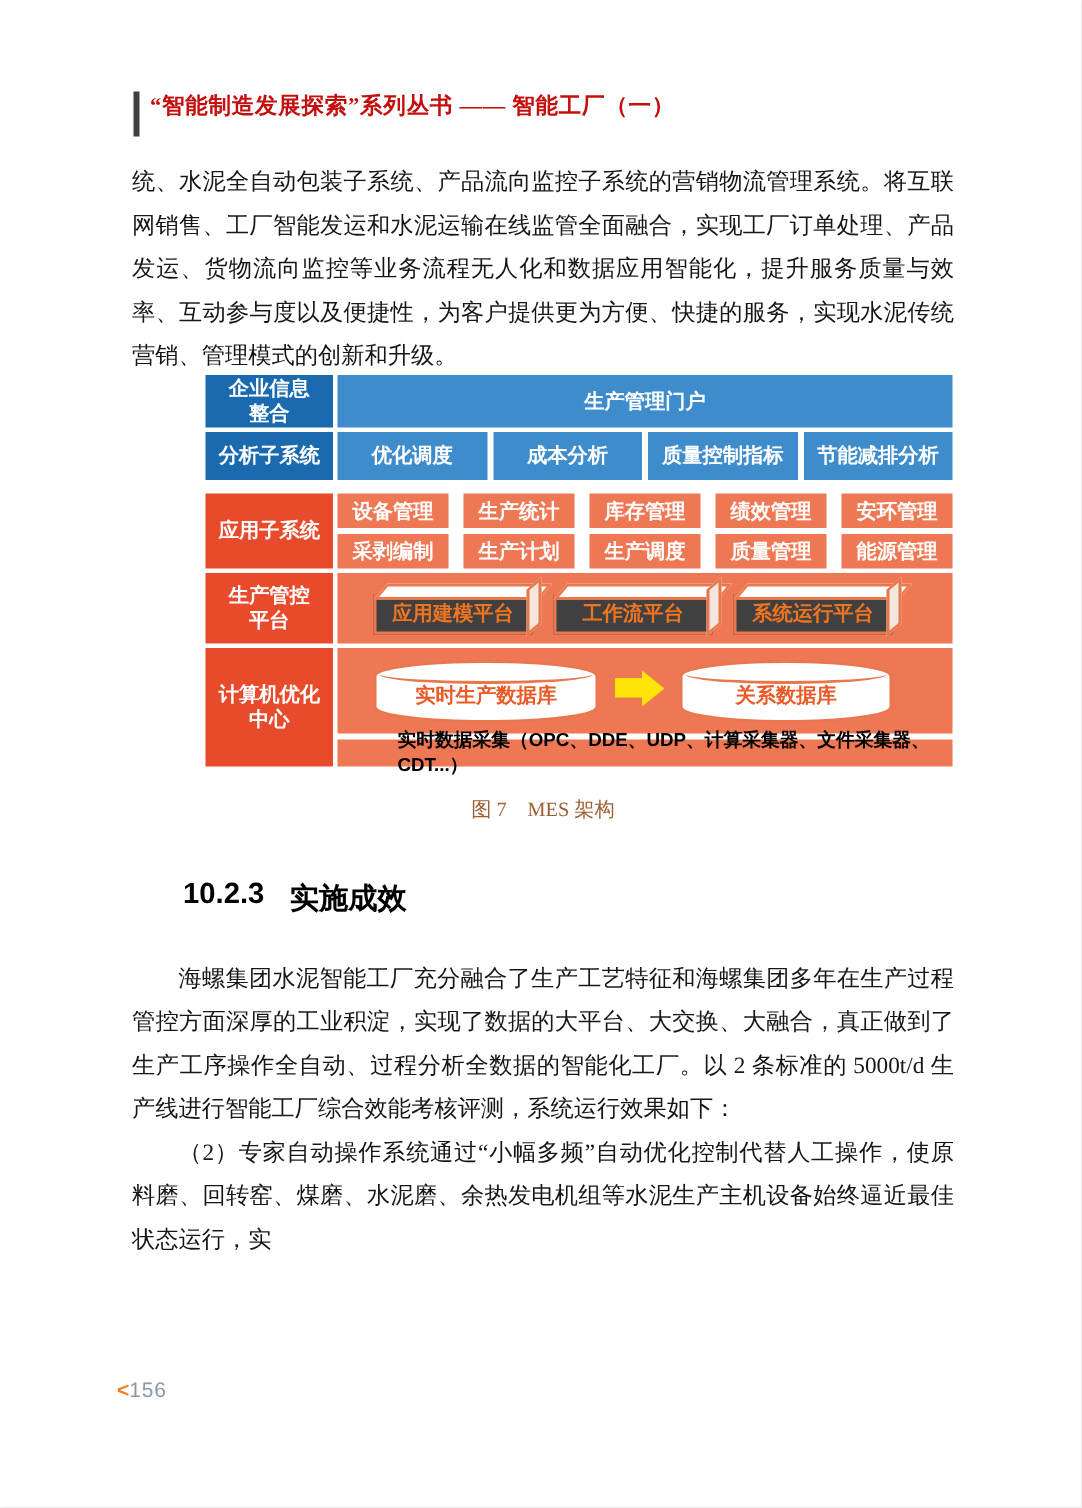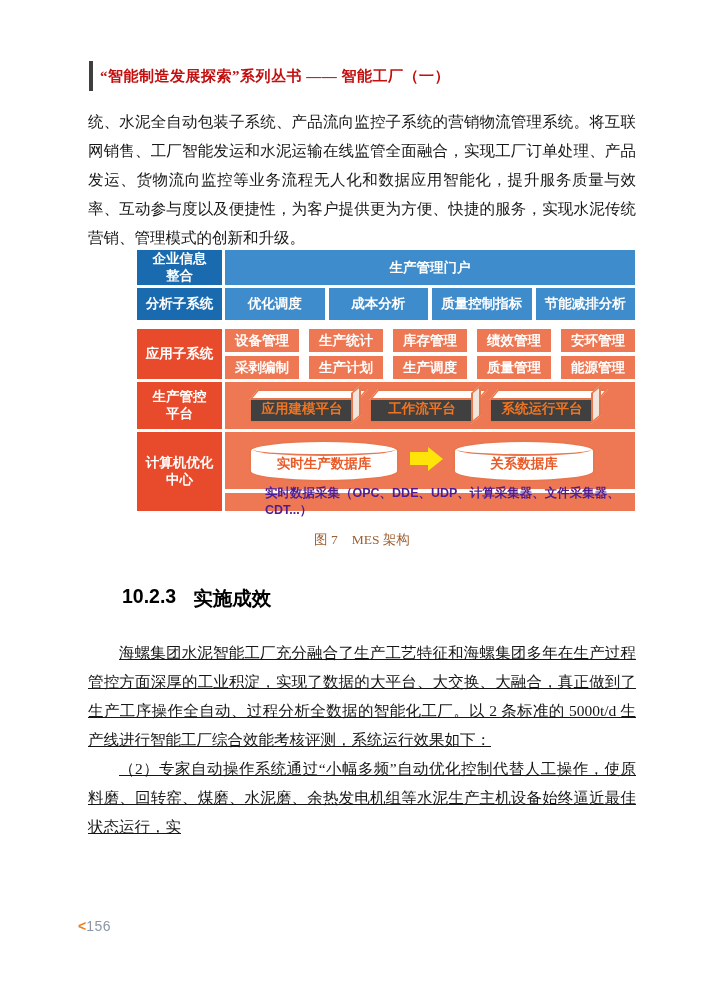--- a/index.html
+++ b/index.html
@@ -5,28 +5,28 @@
   * { box-sizing: border-box; margin: 0; padding: 0; }
   html,body { background:#e8e8e8; }
   .page {
     width: 721px; height: 1005px; position: relative; margin: 0 auto;
     background: #ffffff; overflow: hidden;
     font-family: "Liberation Serif", "DejaVu Serif", serif; color: #161616;
     box-shadow: 0 0 4px rgba(0,0,0,.15);
   }
 
   
-  .header { position: absolute; top: 61px; left: 89px; display: flex; align-items: center; gap: 7px; }
+  .header { position: absolute; top: 61px; left: 89px; display: flex; align-items: flex-start; gap: 7px; }
   .header-bar { width: 4px; height: 30px; background: #3f3f3f; }
   .header-text { color: #c40f0f; font-weight: bold; font-size: 15px; letter-spacing: .5px; }
 
   
   .textcol { position: absolute; left: 88px; width: 548px; }
   .textcol p { font-size: 15.5px; line-height: 29px; text-align: justify; }
-  .indent { text-indent: 2em; text-decoration: underline; }
+  .indent { text-indent: 2em; }
   .block1 { top: 107px; }
   .block2 { top: 638px; }
 
   
   .diagram { position: absolute; top: 250px; left: 113px; width: 498px;
              font-family: "Liberation Sans", "DejaVu Sans", sans-serif; margin-left: 24px; }
   .drow { display: flex; margin-bottom: 3px; }
   .drow.gap-lg { margin-bottom: 9px; }
   .dlabel { width: 85px; flex: none; color: #fff; font-weight: bold; font-size: 13.5px;
             display: flex; flex-direction: column; align-items: center; justify-content: center;
@@ -69,21 +69,21 @@
          justify-content: center; padding-top: 6px; text-align: right; }
   .cyl::before { content: ""; position: absolute; top: 1px; left: 2px; right: 2px;
          height: 11px; border-radius: 50%; border-bottom: 2px solid #e9774e; }
   .cyl.narrow { width: 142px; }
 
   .arrow { display: flex; align-items: center; margin-bottom: 4px; }
   .arrow-stem { width: 18px; height: 13px; background: #ffe40a; }
   .arrow-head { width: 0; height: 0; border-top: 12px solid transparent;
                 border-bottom: 12px solid transparent; border-left: 15px solid #ffe40a; }
 
-  .collect-bar { background: #ee7853; color: #4c1d95; font-weight: bold; font-size: 12.5px;
+  .collect-bar { background: #ee7853; color: #000000; font-weight: bold; font-size: 12.5px;
                  display: flex; align-items: center; justify-content: center; height: 18px; padding-left: 40px; }
 
   
   .caption { position: absolute; top: 531px; left: 88px; width: 548px; text-align: center;
              color: #9c5f30; font-size: 13.5px; }
   .caption .sp { display: inline-block; width: 14px; }
   .heading { position: absolute; top: 585px; left: 122px; color: #000; font-weight: bold;
              font-size: 19.5px; font-family: "Liberation Sans", "DejaVu Sans", sans-serif;
              display: flex; gap: 17px; }
   .footer { position: absolute; top: 918px; left: 78px; font-size: 14px;

